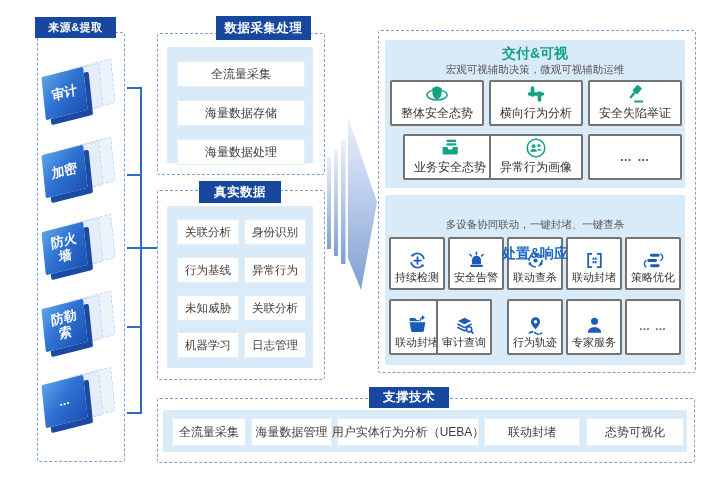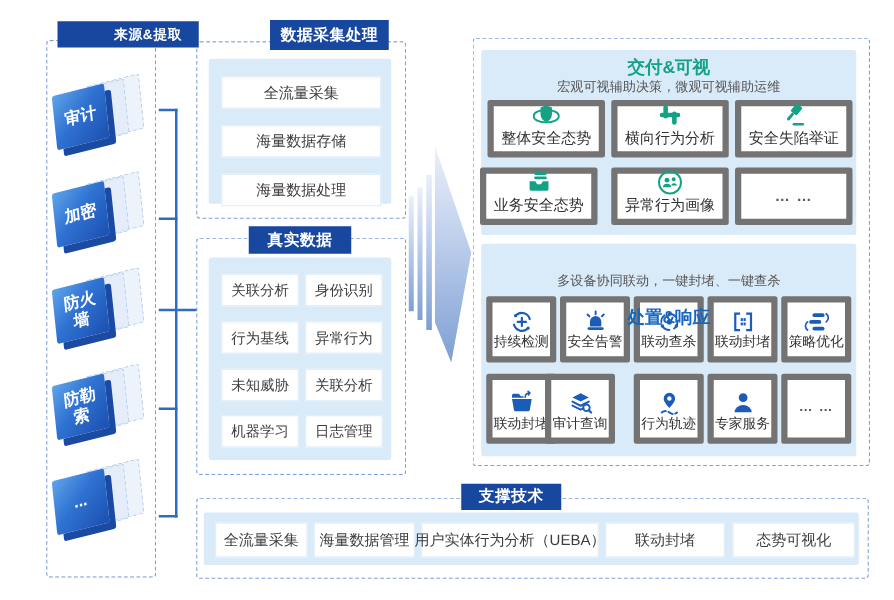--- a/index.html
+++ b/index.html
@@ -11,21 +11,21 @@
   
   .hdr{position:absolute;background:#17479e;color:#fff;font-weight:bold;
        display:flex;align-items:center;justify-content:center;z-index:3;letter-spacing:.5px;}
   
   .panel{position:absolute;background:#d9eaf8;border-radius:2px;}
   
   .cell{position:absolute;background:#fff;border:1px solid #e4eef7;
         display:flex;align-items:center;justify-content:center;
         font-size:12px;color:#3d3d3d;white-space:nowrap;}
   
-  .card{position:absolute;background:#fff;border:5px solid #737373;border-radius:2px;
+  .card{position:absolute;background:#fff;border:2px solid #737373;border-radius:2px;
         display:flex;flex-direction:column;align-items:center;justify-content:flex-end;
         padding-bottom:4px;box-sizing:border-box;}
   .card .ic{flex:1;display:flex;align-items:center;justify-content:center;width:100%;}
   .card .lbl{font-size:12px;color:#333;line-height:1.2;white-space:nowrap;}
   .card.small .lbl{font-size:11px;}
   .card.noicon{justify-content:center;padding-bottom:0;}
   .card.noicon .lbl{color:#555;letter-spacing:1px;font-weight:bold;}
   .g{color:#13a284;}
   .b{color:#1a5cb8;margin-top:45px;}
   .ic svg{display:block;}
@@ -42,21 +42,21 @@
         display:flex;align-items:center;justify-content:center;
         color:#fff;font-weight:bold;font-size:13px;text-align:center;
         white-space:pre-line;line-height:1.15;}
   
   .line{position:absolute;background:#2e6cc3;}
 </style>
 </head>
 <body>
 
 <div class="dash" style="left:37px;top:32px;width:86px;height:428px;"></div>
-<div class="hdr" style="left:46px;top:17px;width:81px;height:21px;font-size:11px;padding-left:32px;">来源&amp;提取</div>
+<div class="hdr" style="left:35px;top:17px;width:81px;height:21px;font-size:11px;">来源&amp;提取</div>
 
 <div class="cube" style="left:40px;top:62px;">
   <div class="ghost" style="left:30px;top:2px;"></div>
   <div class="ghost" style="left:18px;top:6px;"></div>
   <div class="face">审计</div>
 </div>
 <div class="cube" style="left:40px;top:140px;">
   <div class="ghost" style="left:30px;top:2px;"></div>
   <div class="ghost" style="left:18px;top:6px;"></div>
   <div class="face">加密</div>
@@ -150,21 +150,21 @@
     <svg width="22" height="22" viewBox="0 0 24 24" fill="currentColor">
         <g transform="rotate(40 12 10)">
           <rect x="8.6" y="2" width="6.8" height="8.6" rx="1.2"></rect>
           <rect x="10.7" y="10.4" width="2.6" height="8" rx="1.2"></rect>
         </g>
         <rect x="11" y="19" width="10" height="2.2" rx="1.1"></rect>
       </svg>
   </span>
   <span class="lbl">安全失陷举证</span>
 </div>
-<div class="card" style="left:384px;top:134px;width:94px;height:46px;">
+<div class="card" style="left:403px;top:134px;width:94px;height:46px;">
   <span class="ic g">
     <svg width="22" height="22" viewBox="0 0 24 24" fill="currentColor">
         <rect x="8" y="3" width="11" height="2.4" rx="1.2"></rect>
         <rect x="8" y="6.8" width="11" height="2.4" rx="1.2"></rect>
         <path d="M4 11 h5 l1.6 2.6 h3.4 l1.6 -2.6 H20.5 v6.6 a1.6 1.6 0 0 1 -1.6 1.6 H5.6 A1.6 1.6 0 0 1 4 17.6 Z"></path>
       </svg>
   </span>
   <span class="lbl">业务安全态势</span>
 </div>
 <div class="card" style="left:489px;top:134px;width:94px;height:46px;">

